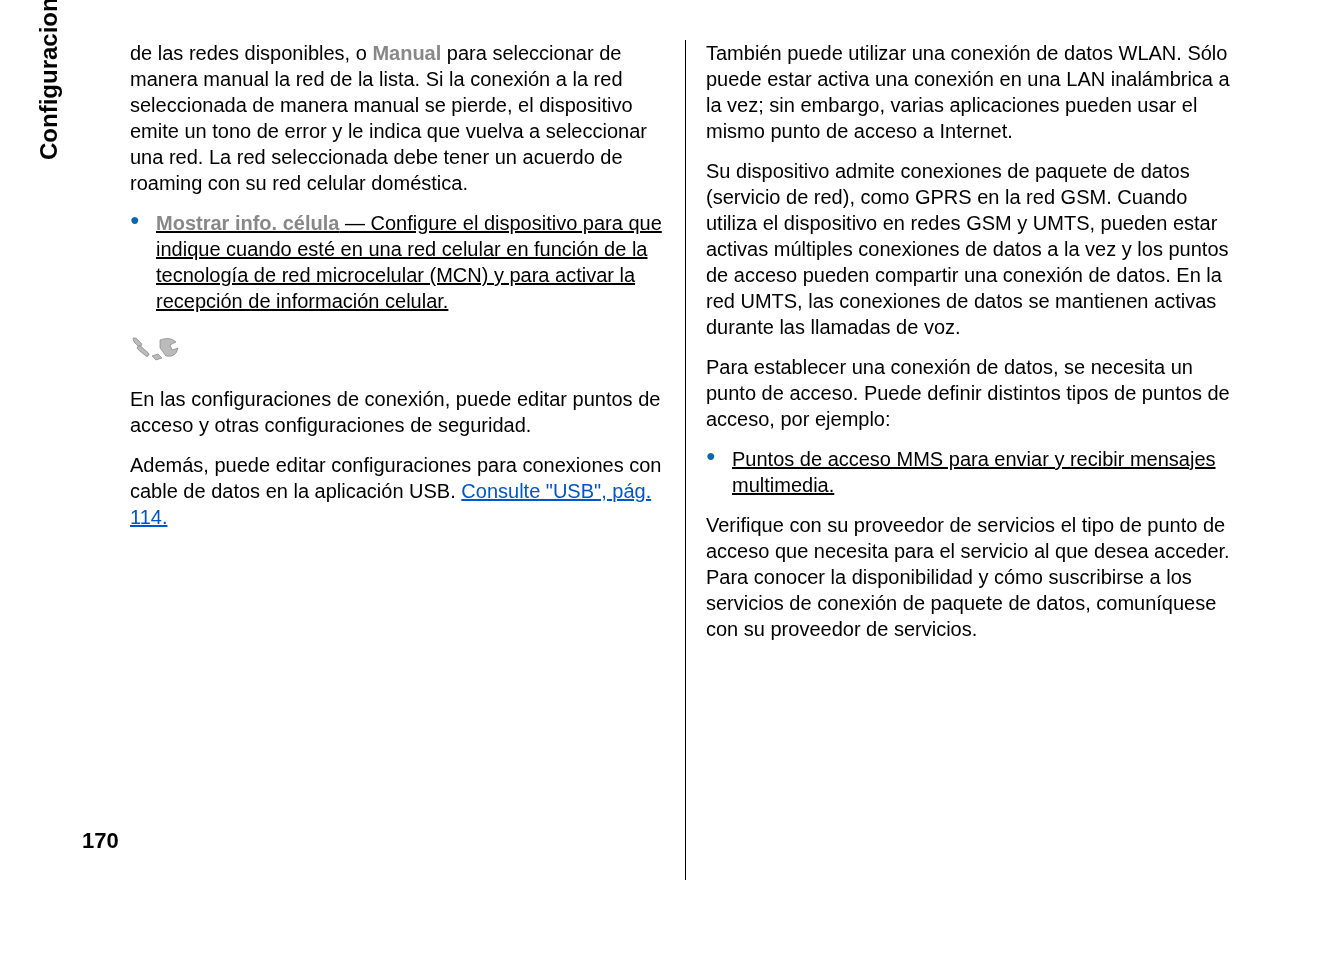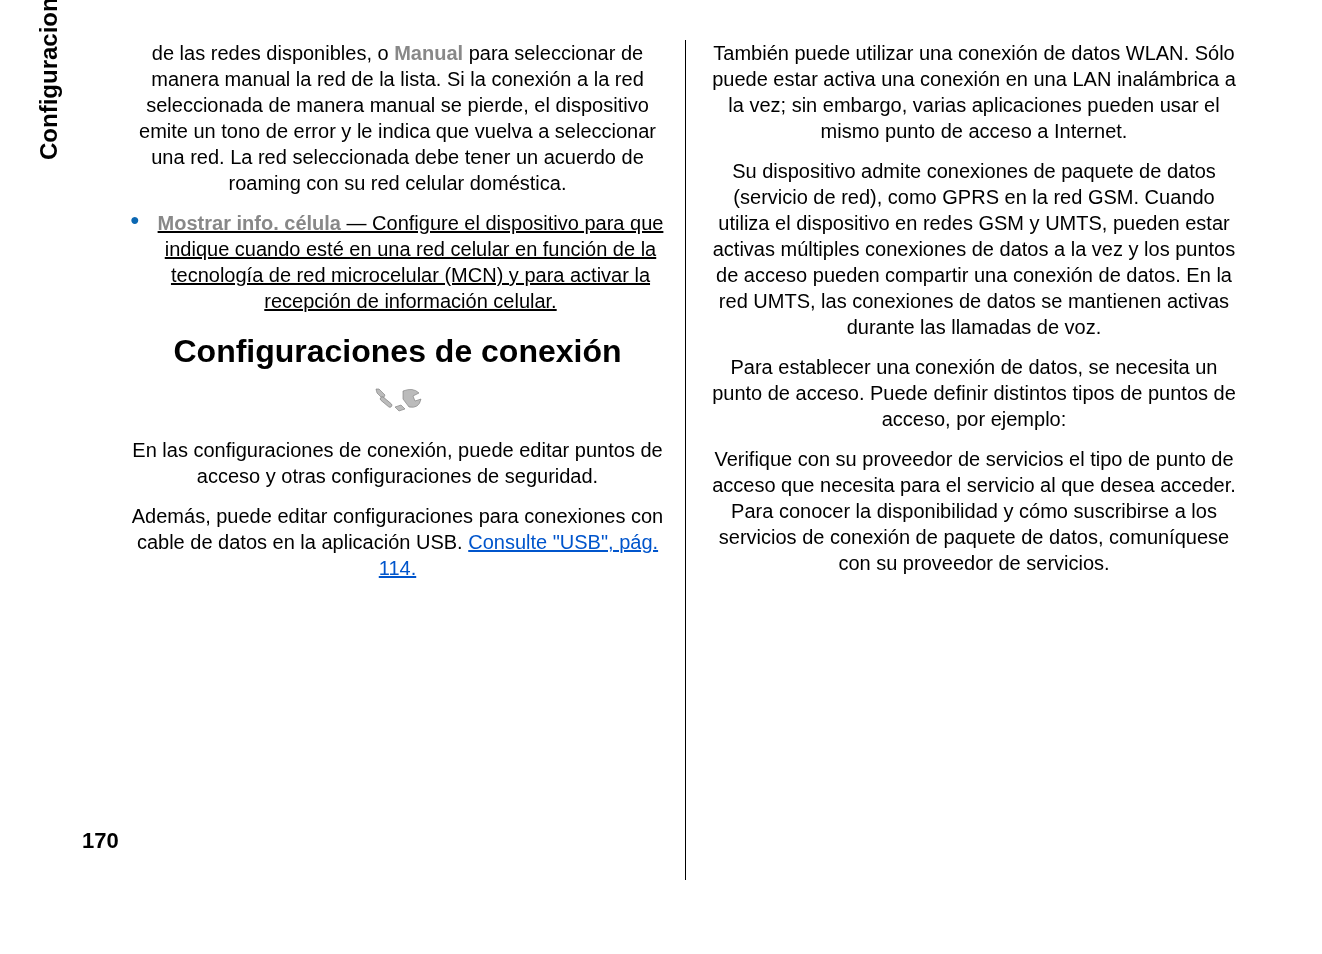--- a/index.html
+++ b/index.html
@@ -33,21 +33,20 @@
     margin-left: 70px;
     display: flex;
     gap: 0;
     height: 840px;
   }
   .col {
     width: 50%;
     padding: 0 20px;
     font-size: 20px;
     line-height: 1.3;
-    text-align: center;
   }
   .col-left { border-right: 1px solid #000; }
   .col p { margin-bottom: 14px; }
   .heading1 {
     font-weight: bold;
     font-size: 32px;
     margin: 20px 0 10px 0;
     line-height: 1.1;
   }
   .heading2 {
@@ -90,21 +89,20 @@
   <div class="col col-left">
     <p>
       <span>de las redes disponibles, o </span><span class="gray-bold">Manual</span><span> para seleccionar de manera manual la red de la lista. Si la conexión a la red seleccionada de manera manual se pierde, el dispositivo emite un tono de error y le indica que vuelva a seleccionar una red. La red seleccionada debe tener un acuerdo de roaming con su red celular doméstica.</span>
     </p>
     <ul class="bullets">
       <li>
         <span class="gray-bold">Mostrar info. célula</span><span>  — Configure el dispositivo para que indique cuando esté en una red celular en función de la tecnología de red microcelular (MCN) y para activar la recepción de información celular.</span>
       </li>
     </ul>
 
-    <h1 class="heading1">Configuraciones de conexión</h1>
     <span class="icon-wrench">
       <svg viewBox="0 0 50 30">
         <g fill="#bbb" stroke="#777" stroke-width="0.6">
           <path d="M6 4 L12 10 L10 14 L4 8 L3 4 Z"></path>
           <rect x="9" y="11" width="14" height="4" rx="2" transform="rotate(40 9 11)"></rect>
           <path d="M22 22 L28 20 L32 24 L26 26 Z"></path>
           <path d="M30 6 Q40 2 46 8 L40 11 L42 16 L48 14 Q46 24 36 22 L30 14 Z"></path>
         </g>
       </svg>
     </span>
@@ -113,17 +111,18 @@
     <p>
       <span>Además, puede editar configuraciones para conexiones con cable de datos en la aplicación USB. </span><a href="#" class="link">Consulte "USB", pág. 114.</a>
     </p>
   </div>
 
   <div class="col">
     <p>También puede utilizar una conexión de datos WLAN. Sólo puede estar activa una conexión en una LAN inalámbrica a la vez; sin embargo, varias aplicaciones pueden usar el mismo punto de acceso a Internet.</p>
     <p>Su dispositivo admite conexiones de paquete de datos (servicio de red), como GPRS en la red GSM. Cuando utiliza el dispositivo en redes GSM y UMTS, pueden estar activas múltiples conexiones de datos a la vez y los puntos de acceso pueden compartir una conexión de datos. En la red UMTS, las conexiones de datos se mantienen activas durante las llamadas de voz.</p>
     <p>Para establecer una conexión de datos, se necesita un punto de acceso. Puede definir distintos tipos de puntos de acceso, por ejemplo:</p>
     <ul class="bullets">
+      <li><span>Puntos de acceso MMS para enviar y recibir mensajes multimedia.</span></li>
     </ul>
     <p>Verifique con su proveedor de servicios el tipo de punto de acceso que necesita para el servicio al que desea acceder. Para conocer la disponibilidad y cómo suscribirse a los servicios de conexión de paquete de datos, comuníquese con su proveedor de servicios.</p>
   </div>
 
 </div>
 
 </body></html>

